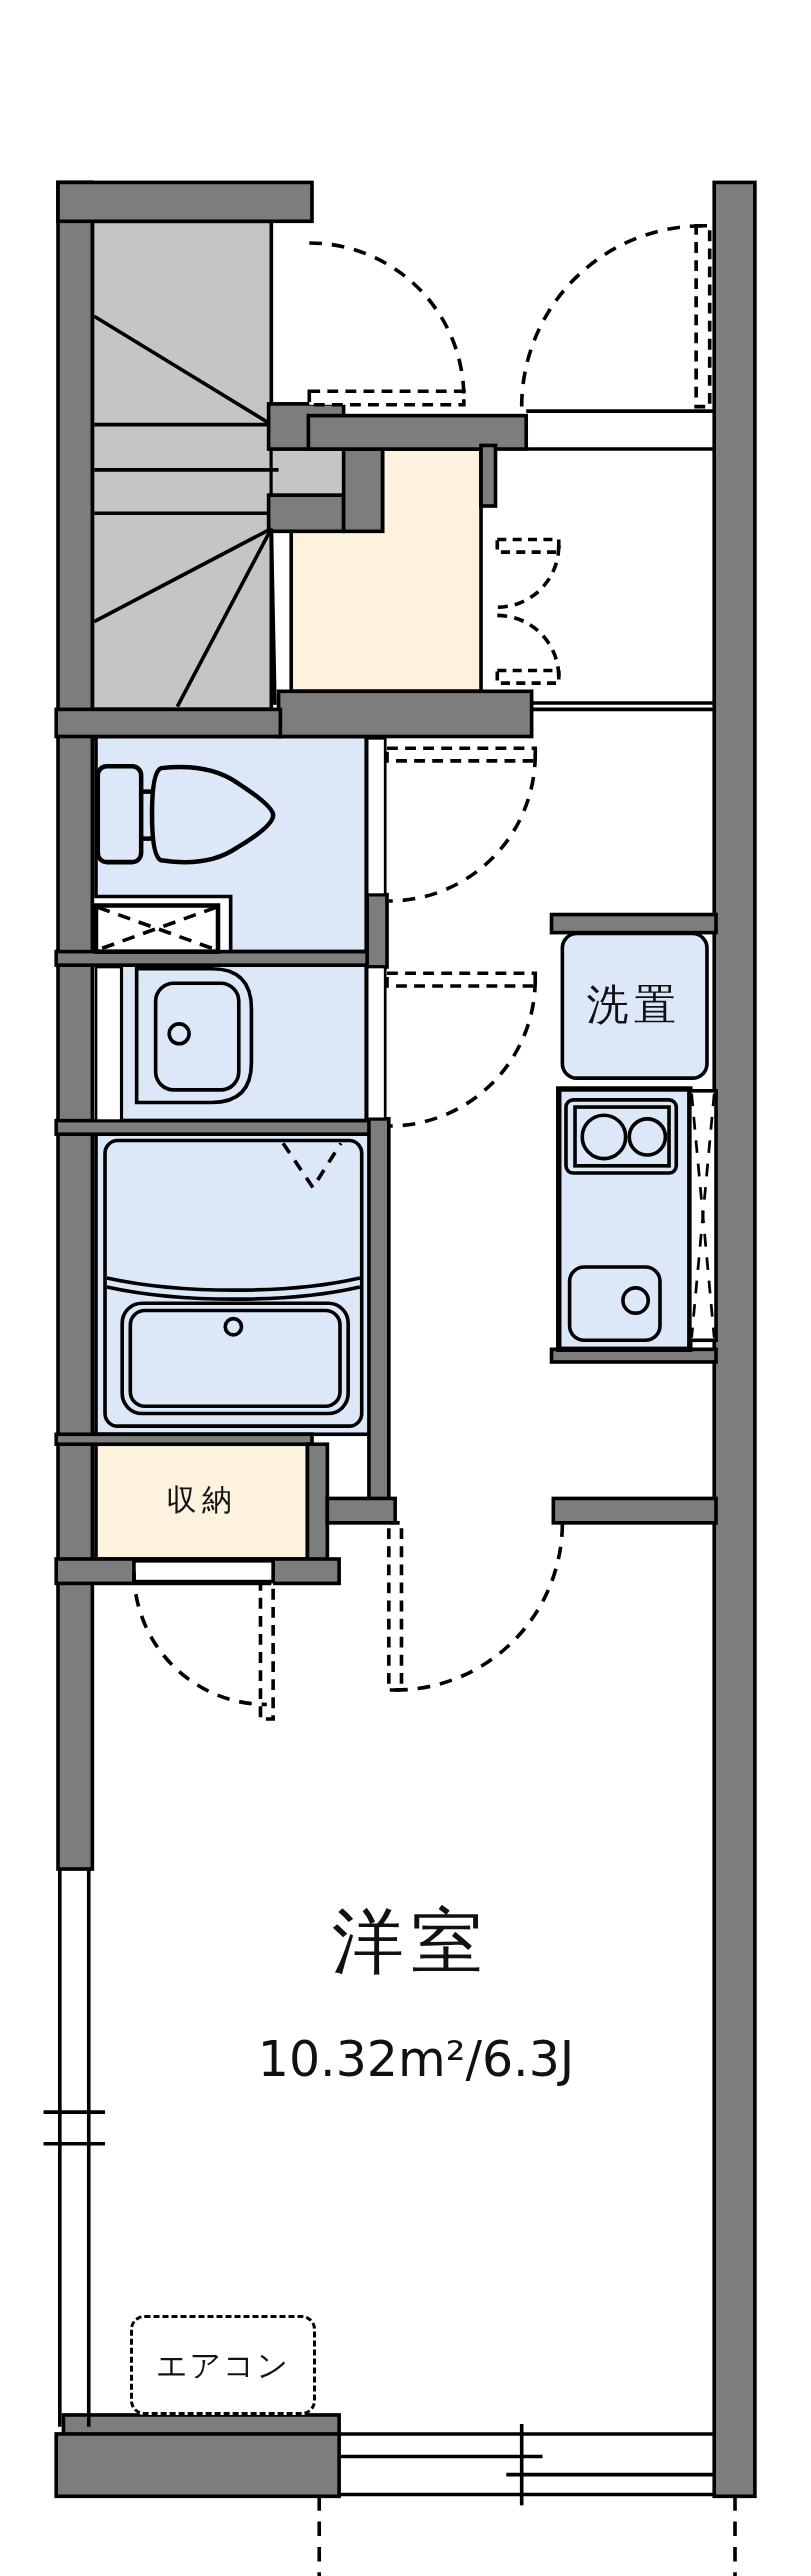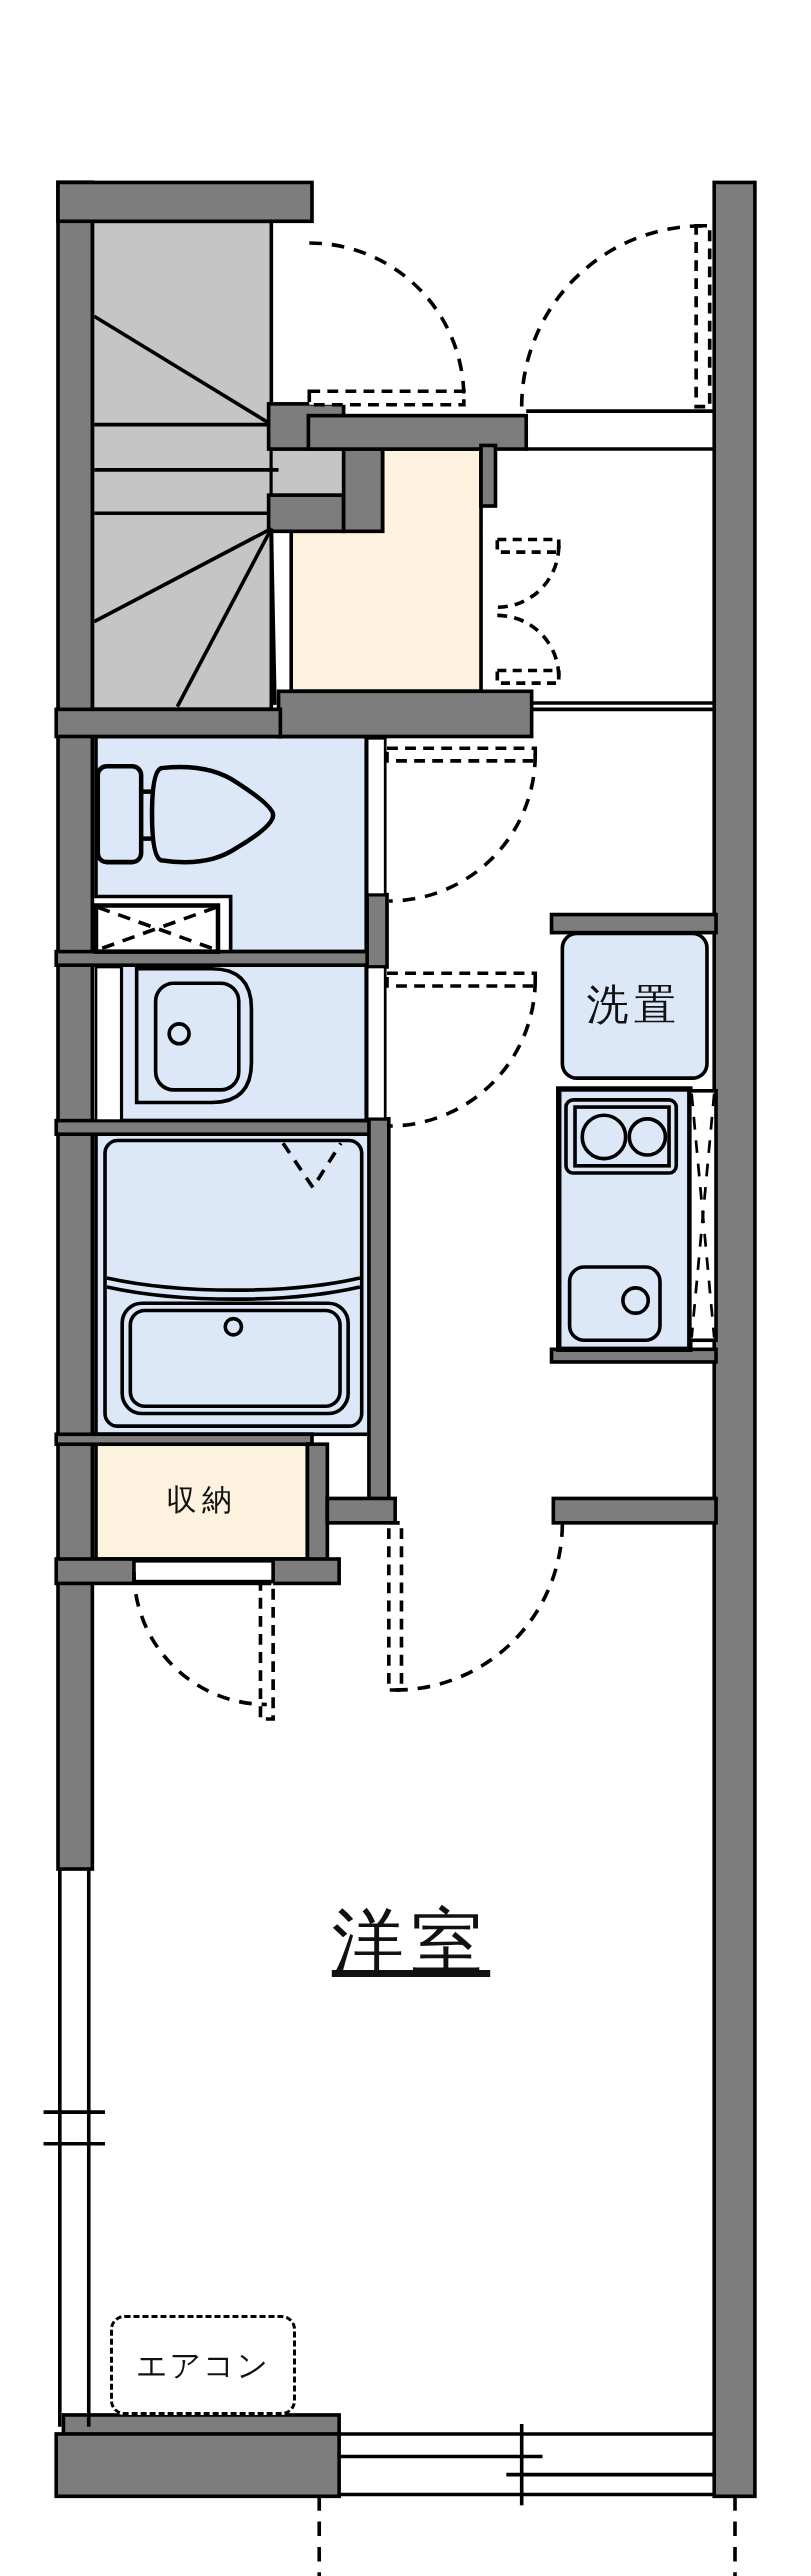--- a/index.html
+++ b/index.html
@@ -10,21 +10,21 @@
   #plan-root{position:relative;width:812px;height:2576px;background:var(--bg);overflow:hidden;margin-top:36px;}
   svg{position:absolute;left:0;top:0;}
   .lbl{position:absolute;transform:translate(-50%,-50%);
        font-family:"DejaVu Sans","Liberation Sans",sans-serif;
        color:var(--text);white-space:nowrap;line-height:1;}
   .lbl-washer{font-size:42px;letter-spacing:5.4px;}
   .lbl-storage{font-size:30px;letter-spacing:5.4px;}
   .lbl-room{font-size:72px;letter-spacing:7.2px;}
   .lbl-area{font-size:49px;}
   .lbl-aircon{font-size:31px;letter-spacing:1.8px;}
-  .aircon-box{position:absolute;left:110px;top:2279px;width:186px;height:100px;
+  .aircon-box{position:absolute;left:130px;top:2279px;width:186px;height:100px;
       border:3.6px dashed var(--line);border-radius:14.5px;background:var(--bg);box-sizing:border-box;}
 </style>
 </head>
 <body>
 
 <div id="plan-root">
 <svg width="812" height="2576" viewBox="0 0 898 2850">
 
   <g>
 
@@ -186,18 +186,19 @@
     <line x1="560" y1="2698" x2="790" y2="2698"></line>
     <line x1="577" y1="2642" x2="577" y2="2732"></line>
 
     <line x1="353" y1="2722" x2="353" y2="2832" stroke-dasharray="16 12"></line>
     <line x1="813" y1="2722" x2="813" y2="2832" stroke-dasharray="16 12"></line>
   </g>
 </svg>
 
   <div class="lbl lbl-washer" style="left:634px;top:969px;">洗置</div>
   <div class="lbl lbl-storage" style="left:202px;top:1464px;">収納</div>
-  <div class="lbl lbl-room" style="left:411px;top:1905px;text-decoration:underline;">洋室</div>
+  <div class="lbl lbl-room" style="left:411px;top:1905px;">洋室</div>
+  <div class="lbl lbl-area" style="left:416px;top:2023px;">10.32m²/6.3J</div>
   <div class="aircon-box">
     <div class="lbl lbl-aircon" style="left:50%;top:50%;">エアコン</div>
   </div>
 </div>
 
 
 </body></html>

